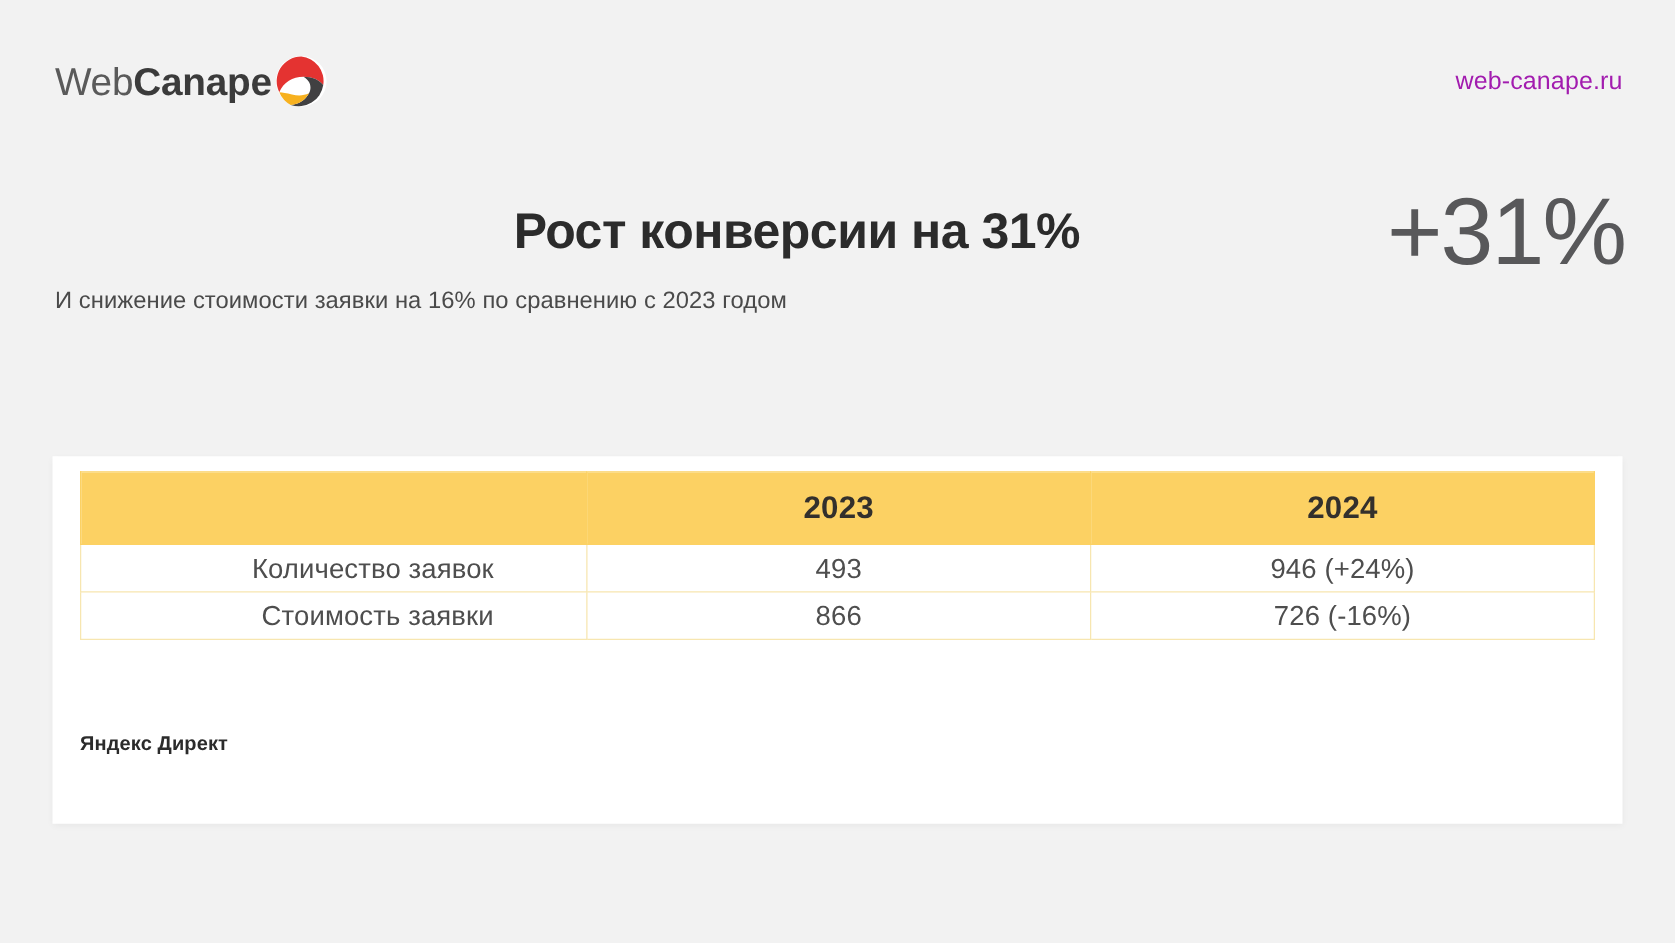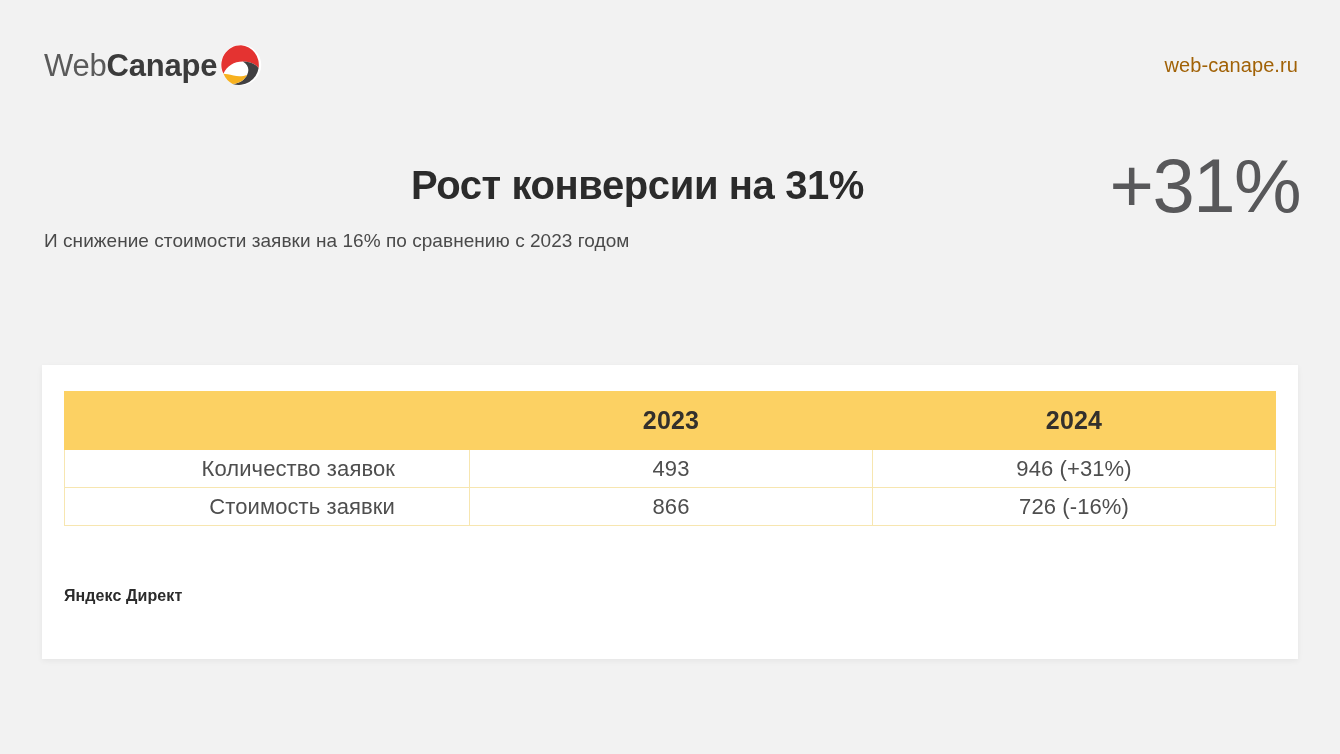--- a/index.html
+++ b/index.html
@@ -46,21 +46,21 @@
     color: #4a4a4a;
   }
   .logo-text .lt-light { font-weight: 300; color: #5a5a5a; }
   .logo-text .lt-bold  { font-weight: 700; color: #3b3b3b; }
 
   .logo-mark { width: 44px; height: 44px; display: block; flex: none; }
 
   .site-url {
     font-size: 20px;
     font-weight: 400;
-    color: #a16207;
+    color: #a21caf;
     letter-spacing: 0.1px;
     white-space: nowrap;
   }
 
   
   .title-block {
     position: absolute;
     top: 163px;
     left: 44px;
     width: 820px;
@@ -105,21 +105,21 @@
     top: 365px;
     width: 1256px;
     height: 294px;
     background: #ffffff;
     box-shadow: 0 2px 6px rgba(0,0,0,0.055);
   }
 
   .data-table {
     position: absolute;
     left: 22px;
-    top: 26px;
+    top: 12px;
     width: 1212px;
     border-collapse: collapse;
     table-layout: fixed;
     padding-left: 36px;
   }
 
   .data-table th,
   .data-table td {
     border: 1px solid #f7e6b0;
     padding: 0;
@@ -202,21 +202,21 @@
       <tr>
         <th></th>
         <th>2023</th>
         <th>2024</th>
       </tr>
     </thead>
     <tbody>
       <tr>
         <td class="cell-label">Количество заявок</td>
         <td>493</td>
-        <td>946 (+31%)</td>
+        <td>946 (+24%)</td>
       </tr>
       <tr>
         <td class="cell-label">Стоимость заявки</td>
         <td>866</td>
         <td>726 (-16%)</td>
       </tr>
     </tbody>
   </table>
 
   <div class="card-caption">Яндекс Директ</div>

